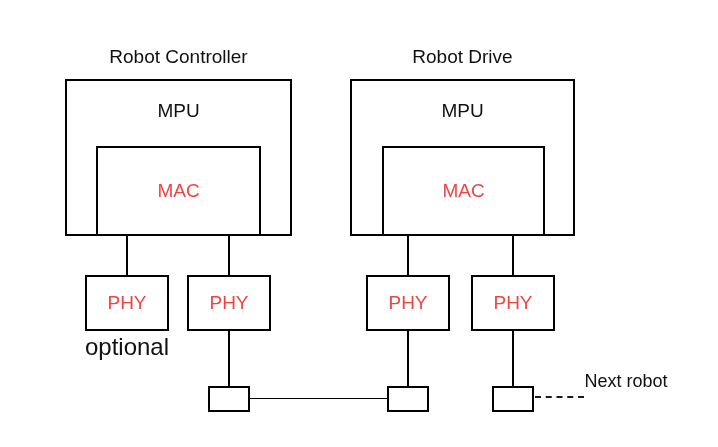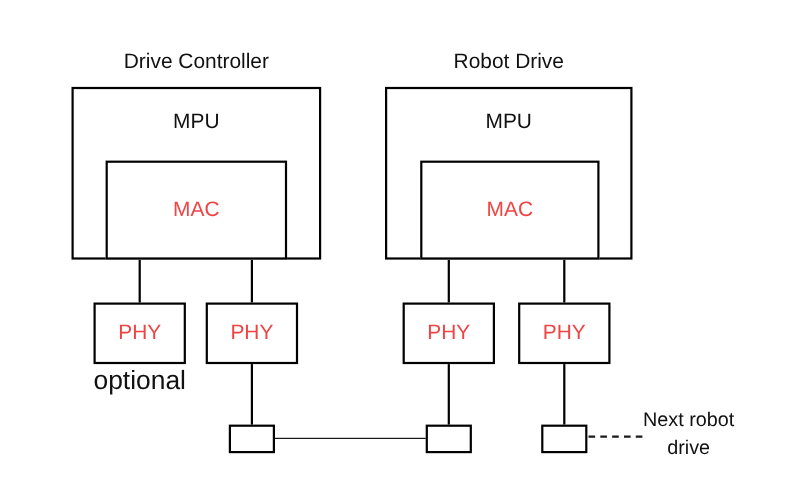--- a/index.html
+++ b/index.html
@@ -24,21 +24,21 @@
     font-size:19px;color:#111111;line-height:22px;
   }
   .note{font-size:24px;}
   .annotation{font-size:18px;line-height:26px;}
 </style>
 </head>
 <body>
 
 <div class="canvas">
 
-  <div class="free-label" style="left:65px;top:46px;width:227px;">Drive Controller</div>
+  <div class="free-label" style="left:65px;top:46px;width:227px;">Robot Controller</div>
 
   <div class="box" style="left:65px;top:79px;width:227px;height:157px;"></div>
   <div class="free-label" style="left:65px;top:100px;width:227px;">MPU</div>
 
   <div class="box" style="left:96px;top:146px;width:165px;height:90px;">
     <span class="box-label">MAC</span>
   </div>
 
   <div class="line" style="left:126.25px;top:234px;width:1.5px;height:43px;"></div>
   <div class="line" style="left:228.25px;top:234px;width:1.5px;height:43px;"></div>
@@ -79,16 +79,15 @@
 
   <div class="line" style="left:407.25px;top:329px;width:1.5px;height:60px;"></div>
   <div class="line" style="left:512.25px;top:329px;width:1.5px;height:60px;"></div>
 
   <div class="box" style="left:492px;top:386px;width:42px;height:26px;"></div>
 
   <div class="dashline" style="left:535px;top:396px;width:49px;"></div>
 
   <div class="free-label annotation" style="left:576px;top:368px;width:100px;">
     <div>Next robot</div>
-    <div>drive</div>
   </div>
 
 </div>
 
 </body></html>

